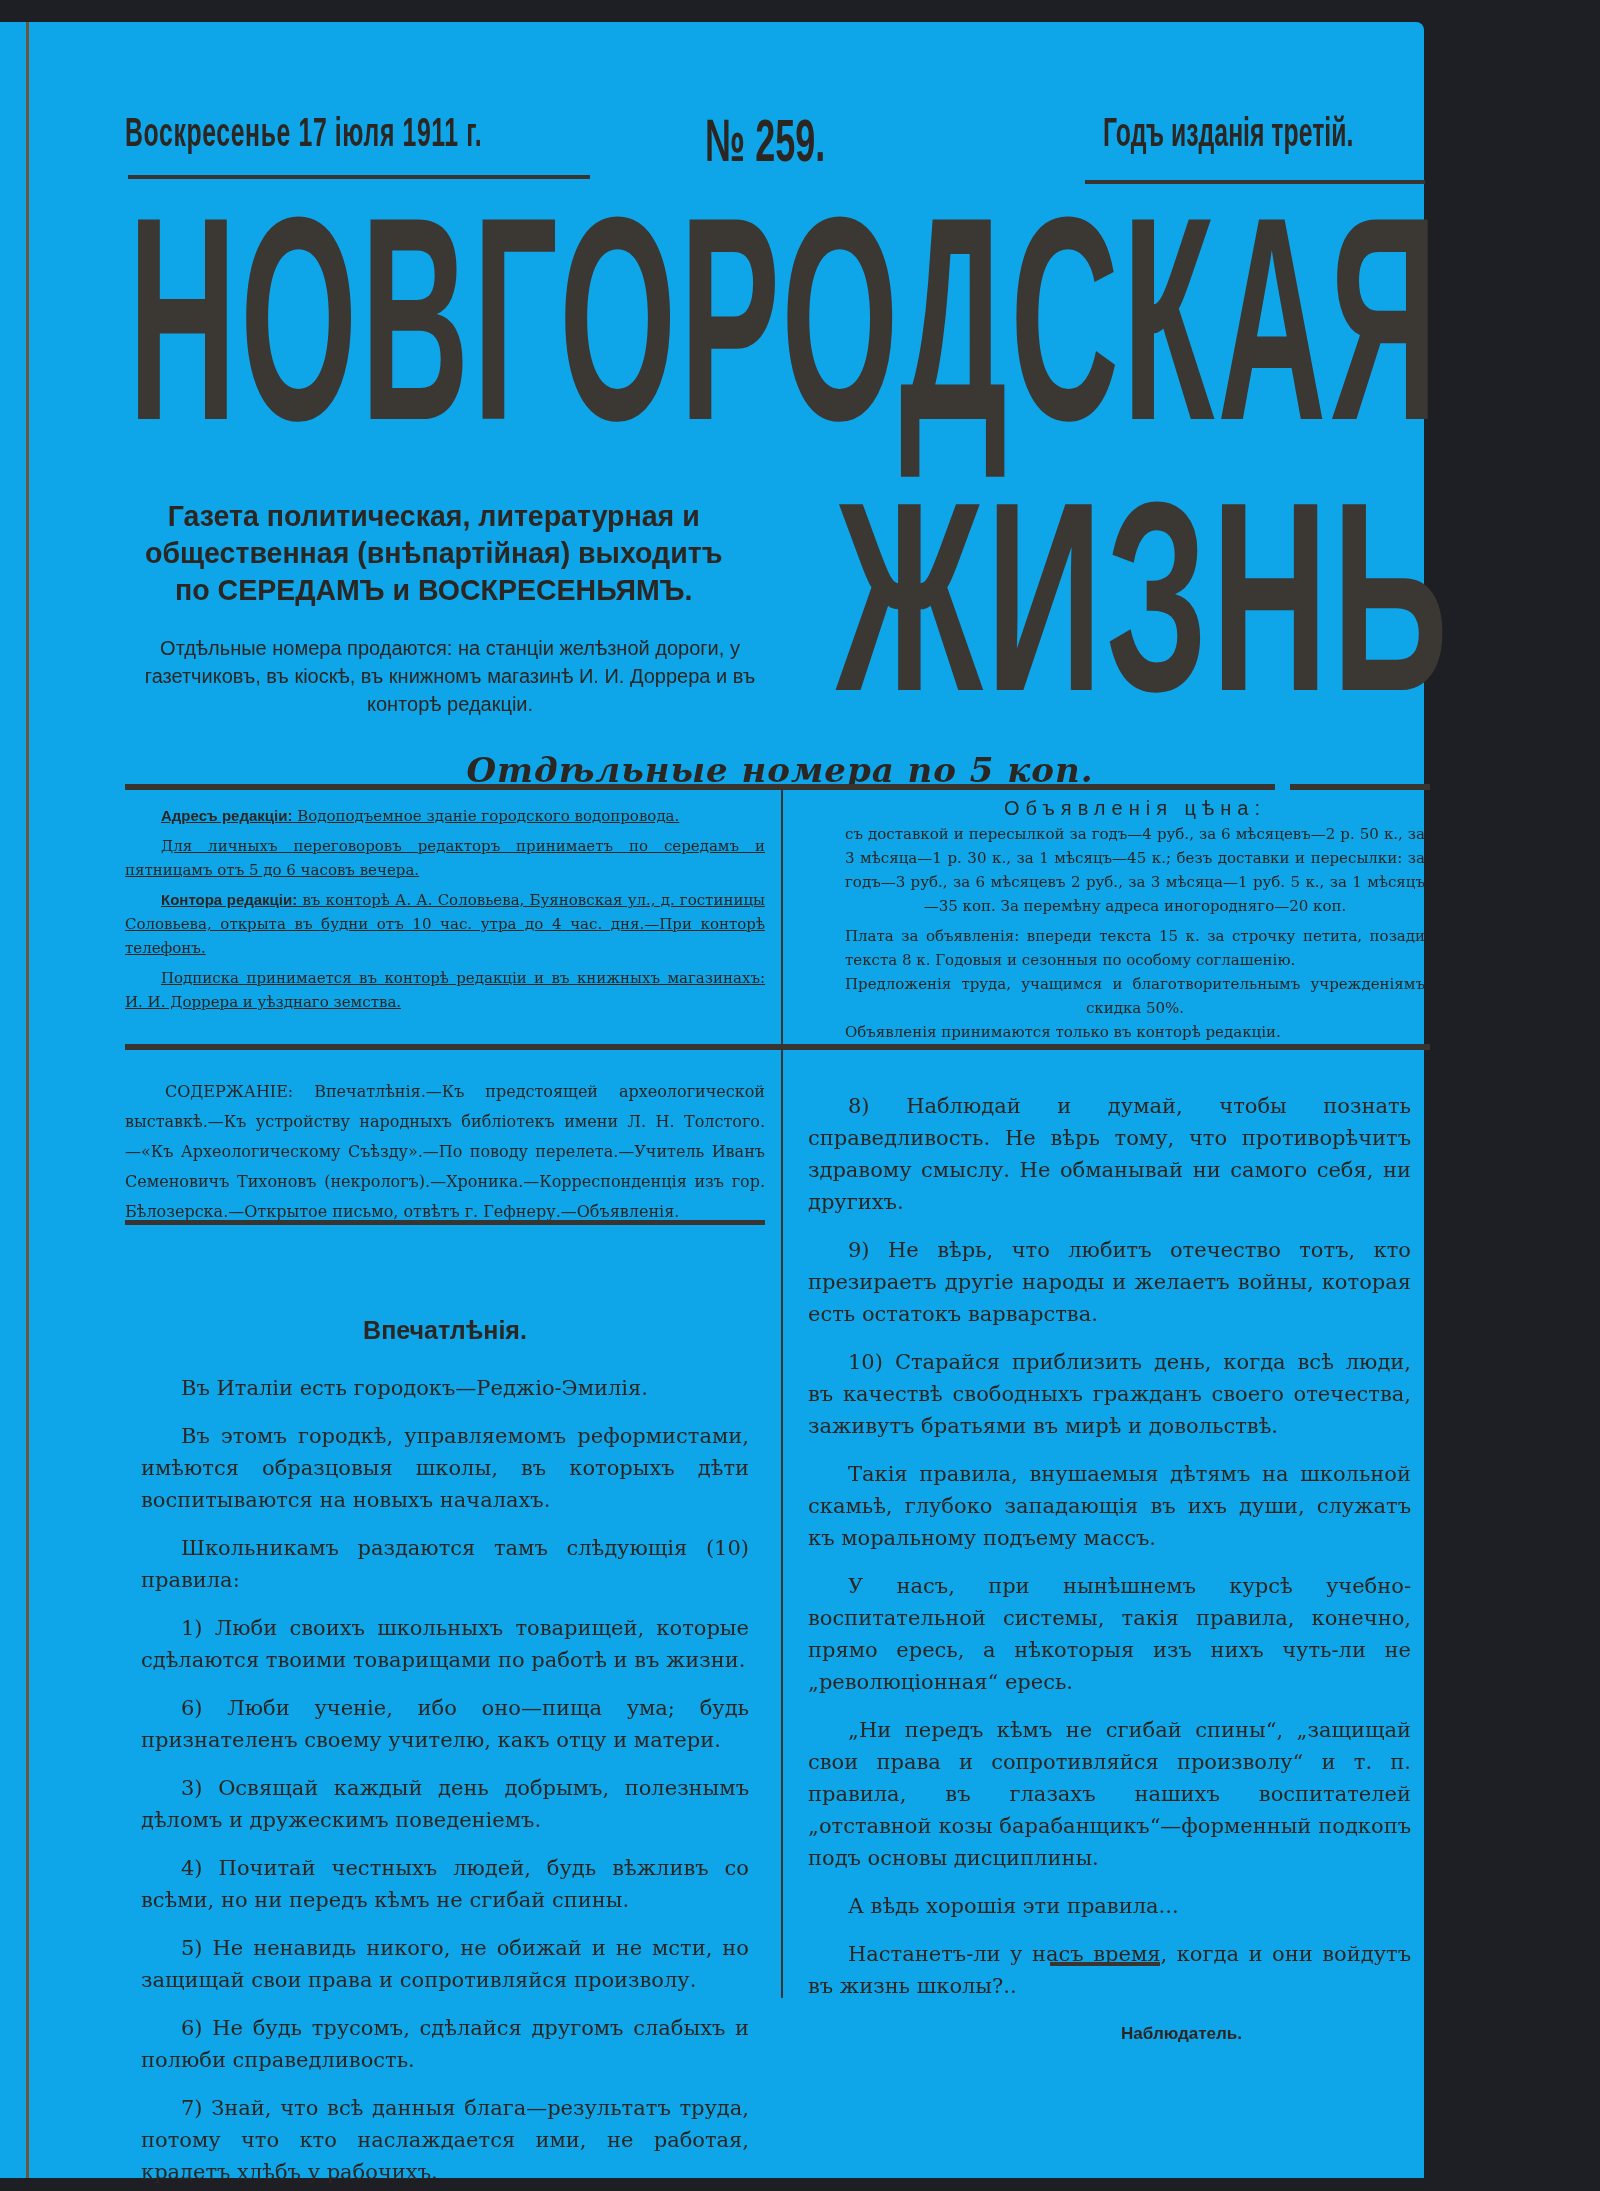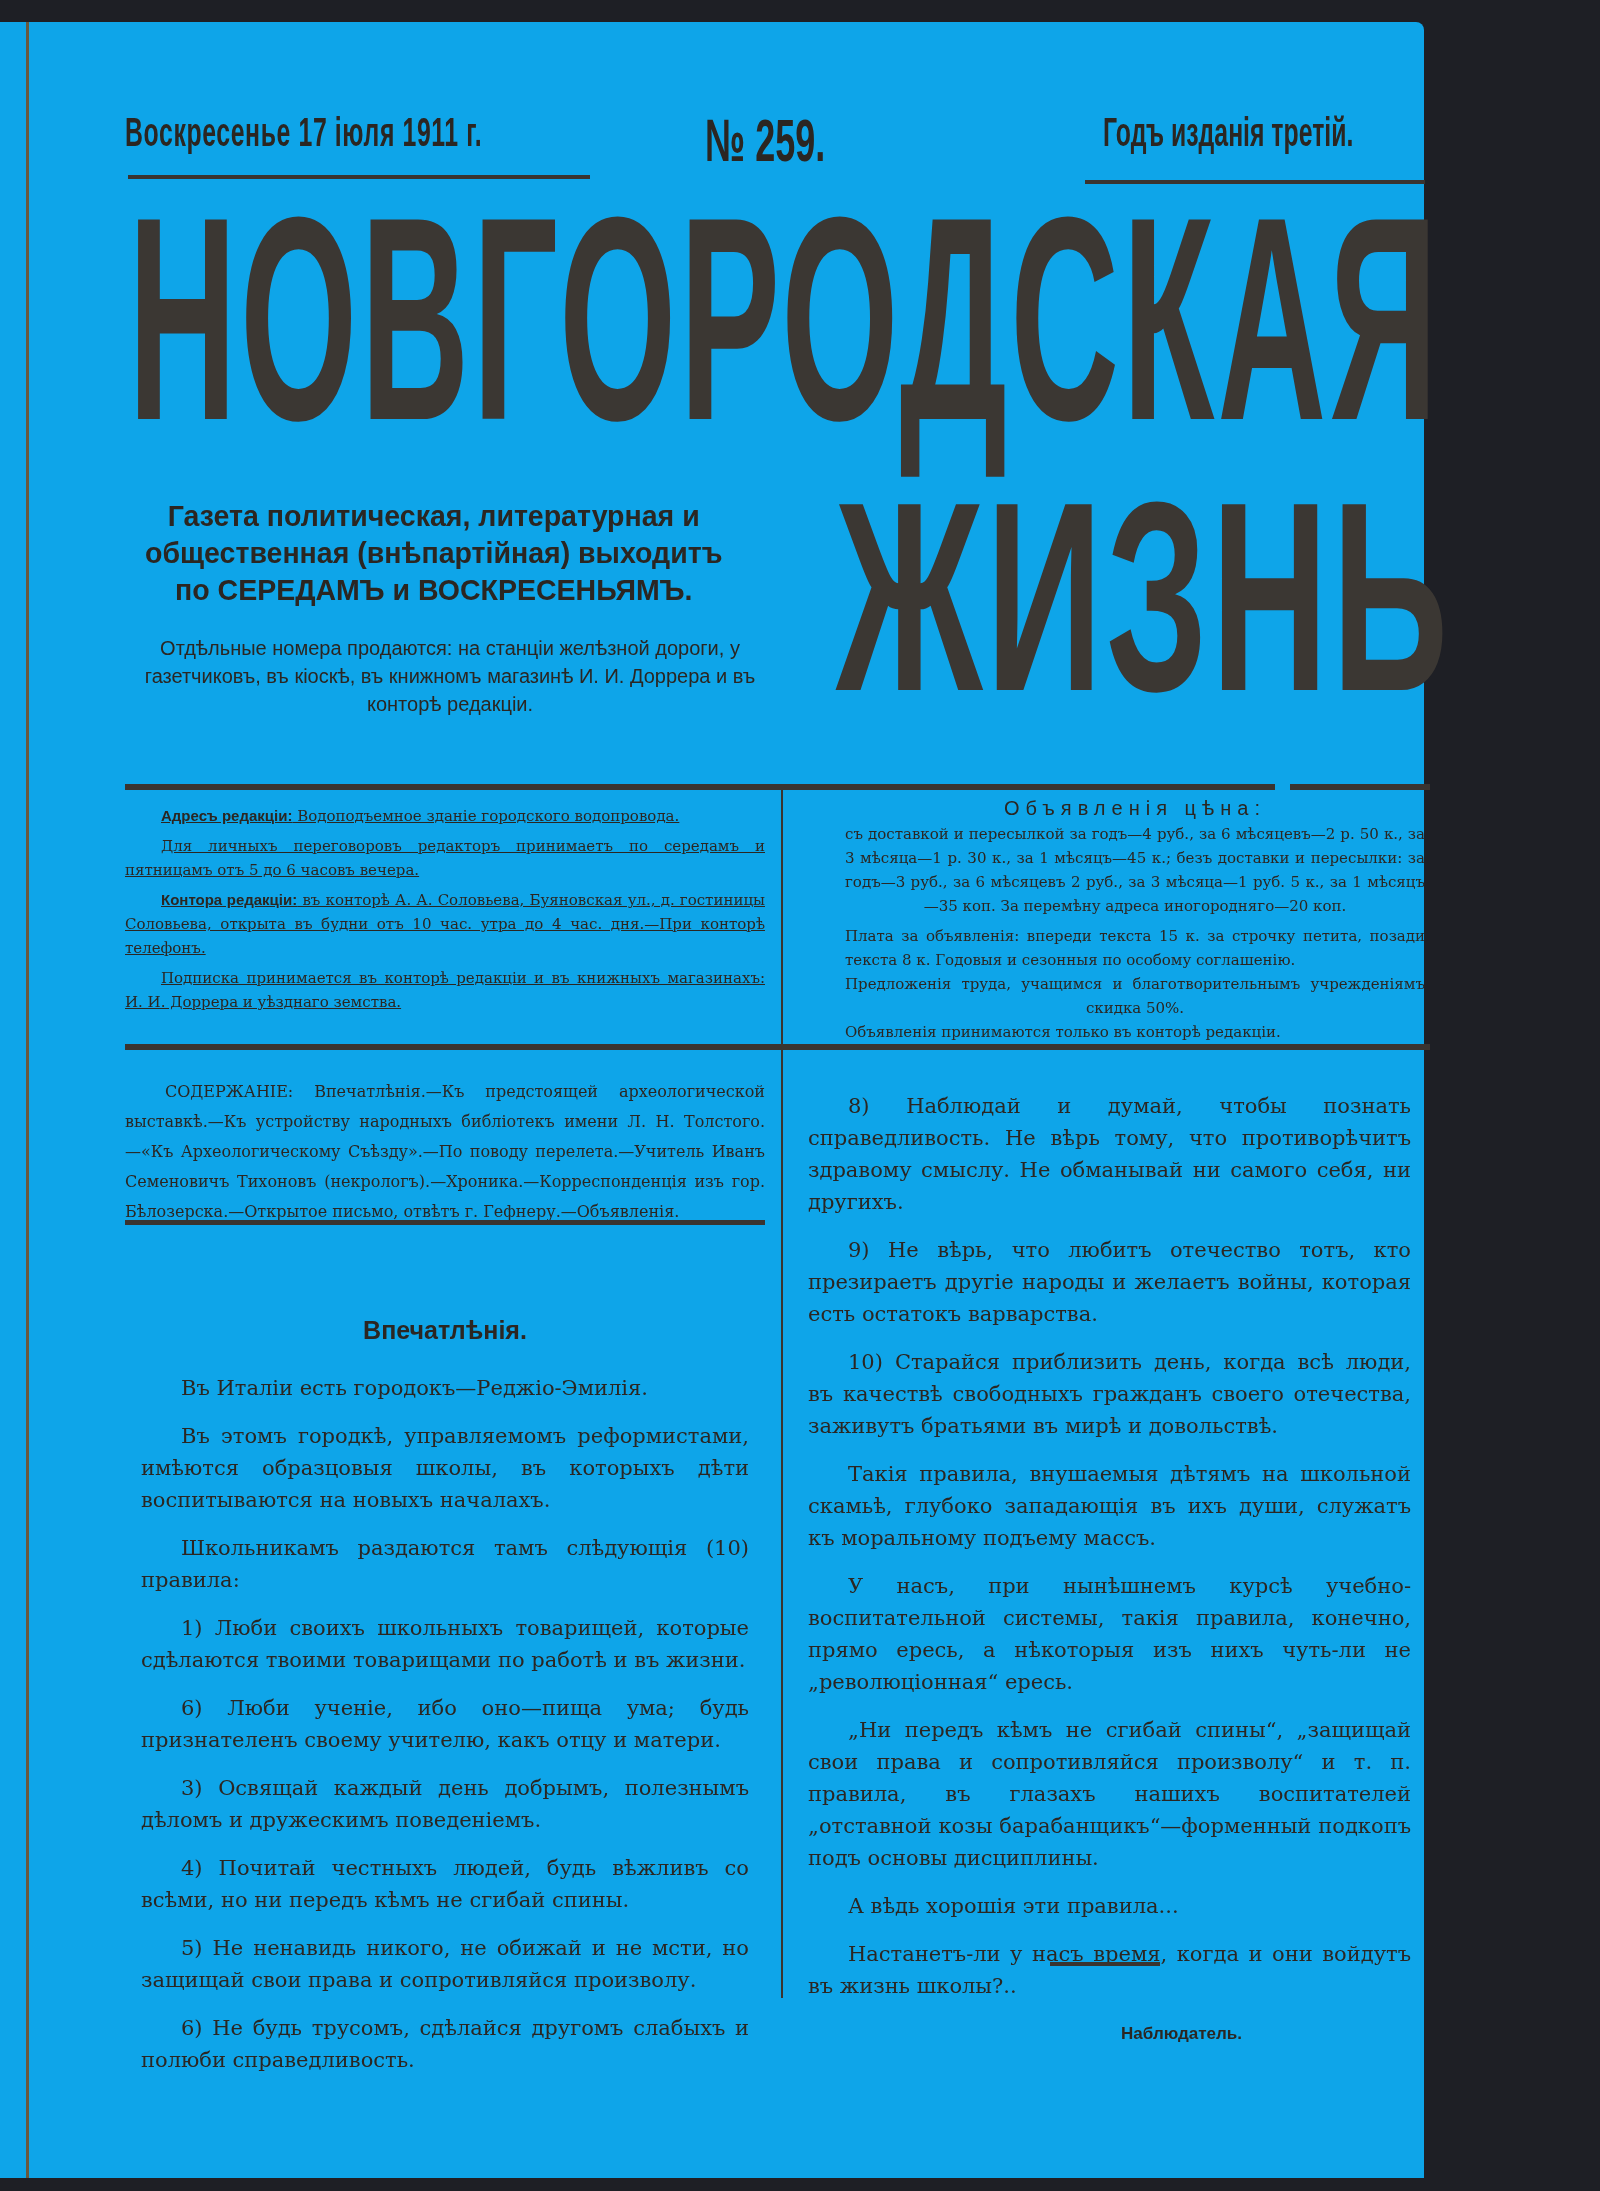--- a/index.html
+++ b/index.html
@@ -82,20 +82,21 @@
   <div class="abs date">Воскресенье 17 іюля 1911 г.</div>
   <div class="abs date-rule"></div>
   <div class="abs issue">№ 259.</div>
   <div class="abs year">Годъ изданія третій.</div>
   <div class="abs year-rule"></div>
 
   <div class="abs title1">НОВГОРОДСКАЯ</div>
   <div class="abs title2">ЖИЗНЬ</div>
   <div class="abs desc">Газета политическая, литературная и общественная (внѣпартійная) выходитъ по СЕРЕДАМЪ и ВОСКРЕСЕНЬЯМЪ.</div>
   <div class="abs sales">Отдѣльные номера продаются: на станціи желѣзной дороги, у газетчиковъ, въ кіоскѣ, въ книжномъ магазинѣ И. И. Доррера и въ конторѣ редакціи.</div>
+  <div class="abs price-line">Отдѣльные номера по 5 коп.</div>
 
   <div class="abs rule-thick" style="left:125px; top:762px; width:1150px;"></div>
   <div class="abs rule-thick" style="left:1290px; top:762px; width:140px;"></div>
 
   <div class="abs vrule" style="left:781px; top:768px; height:270px;"></div>
 
   <div class="abs info" style="left:125px; top:782px; width:640px;">
     <p><b>Адресъ редакціи:</b><span> Водоподъемное зданіе городского водопровода.</span></p>
     <p>Для личныхъ переговоровъ редакторъ принимаетъ по середамъ и пятницамъ отъ 5 до 6 часовъ вечера.</p>
     <p><b>Контора редакціи:</b><span> въ конторѣ А. А. Соловьева, Буяновская ул., д. гостиницы Соловьева, открыта въ будни отъ 10 час. утра до 4 час. дня.—При конторѣ телефонъ.</span></p>
@@ -123,20 +124,21 @@
     <div class="art-title" style="margin-bottom:26px;">Впечатлѣнія.</div>
     <p>Въ Италіи есть городокъ—Реджіо-Эмилія.</p>
     <p>Въ этомъ городкѣ, управляемомъ реформистами, имѣются образцовыя школы, въ которыхъ дѣти воспитываются на новыхъ началахъ.</p>
     <p>Школьникамъ раздаются тамъ слѣдующія (10) правила:</p>
     <p>1) Люби своихъ школьныхъ товарищей, которые сдѣлаются твоими товарищами по работѣ и въ жизни.</p>
     <p>6) Люби ученіе, ибо оно—пища ума; будь признателенъ своему учителю, какъ отцу и матери.</p>
     <p>3) Освящай каждый день добрымъ, полезнымъ дѣломъ и дружескимъ поведеніемъ.</p>
     <p>4) Почитай честныхъ людей, будь вѣжливъ со всѣми, но ни передъ кѣмъ не сгибай спины.</p>
     <p>5) Не ненавидь никого, не обижай и не мсти, но защищай свои права и сопротивляйся произволу.</p>
     <p>6) Не будь трусомъ, сдѣлайся другомъ слабыхъ и полюби справедливость.</p>
+    <p>7) Знай, что всѣ данныя блага—результатъ труда, потому что кто наслаждается ими, не работая, крадетъ хлѣбъ у рабочихъ.</p>
   </div>
 
   <div class="abs art" style="left:792px; top:1052px; width:635px;">
     <p>8) Наблюдай и думай, чтобы познать справедливость. Не вѣрь тому, что противорѣчитъ здравому смыслу. Не обманывай ни самого себя, ни другихъ.</p>
     <p>9) Не вѣрь, что любитъ отечество тотъ, кто презираетъ другіе народы и желаетъ войны, которая есть остатокъ варварства.</p>
     <p>10) Старайся приблизить день, когда всѣ люди, въ качествѣ свободныхъ гражданъ своего отечества, заживутъ братьями въ мирѣ и довольствѣ.</p>
     <p>Такія правила, внушаемыя дѣтямъ на школьной скамьѣ, глубоко западающія въ ихъ души, служатъ къ моральному подъему массъ.</p>
     <p>У насъ, при нынѣшнемъ курсѣ учебно-воспитательной системы, такія правила, конечно, прямо ересь, а нѣкоторыя изъ нихъ чуть-ли не „революціонная“ ересь.</p>
     <p>„Ни передъ кѣмъ не сгибай спины“, „защищай свои права и сопротивляйся произволу“ и т. п. правила, въ глазахъ нашихъ воспитателей „отставной козы барабанщикъ“—форменный подкопъ подъ основы дисциплины.</p>
     <p>А вѣдь хорошія эти правила...</p>

